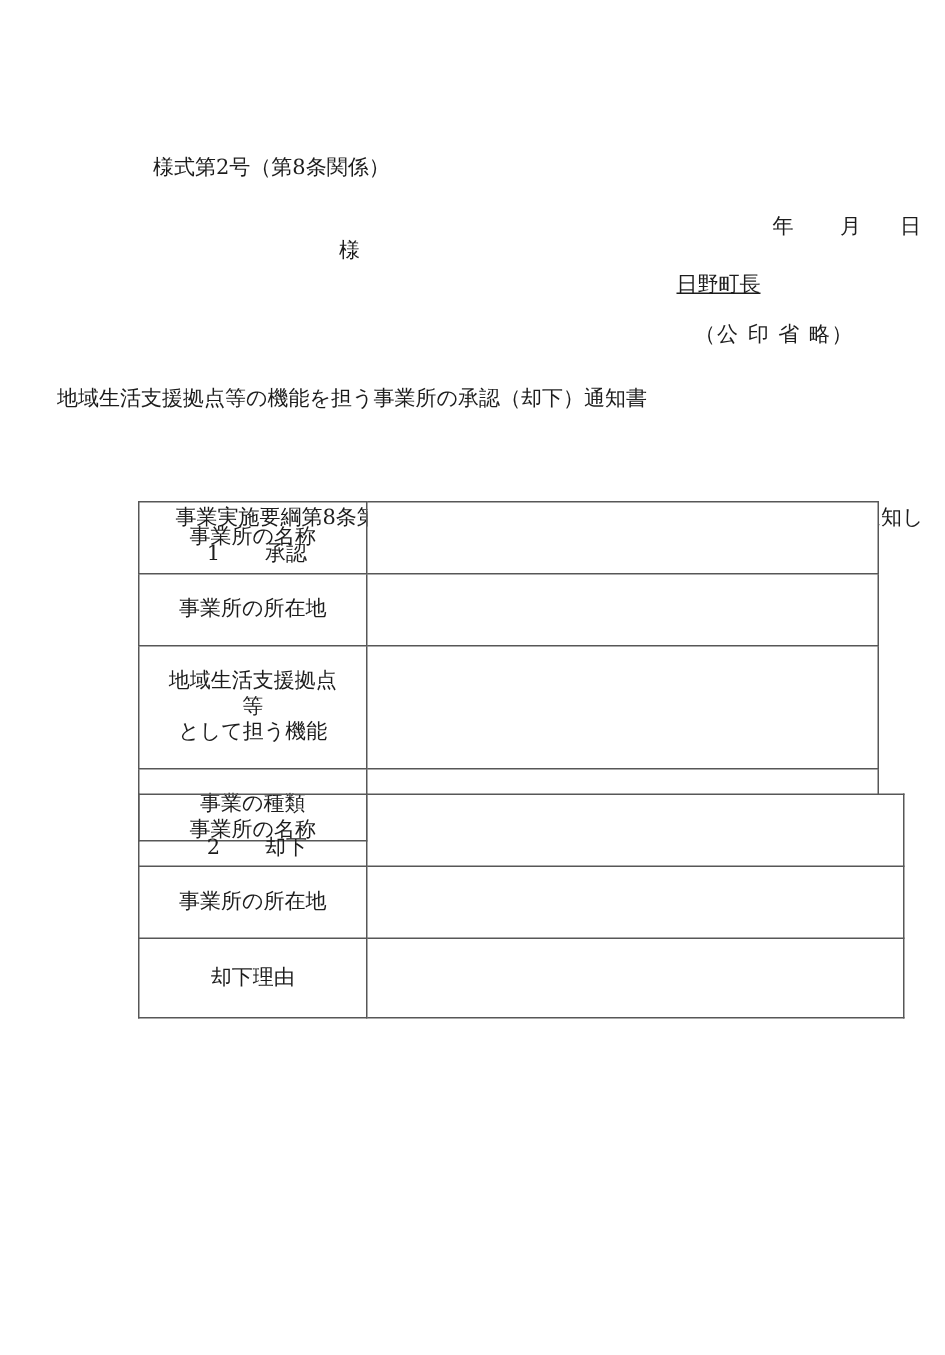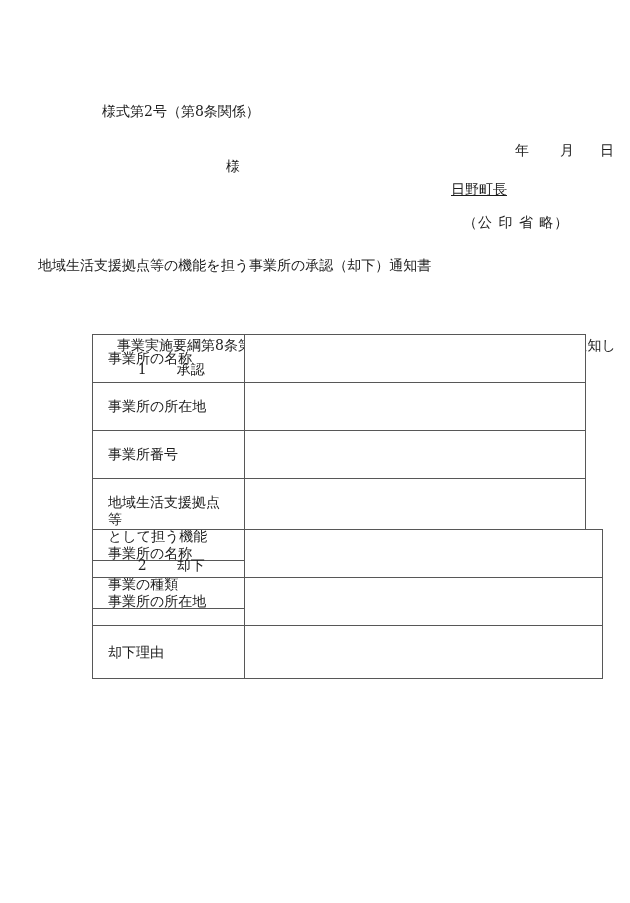--- a/index.html
+++ b/index.html
@@ -42,20 +42,21 @@
     table-layout: fixed;
     border: 1.5px solid #8a8a8a;
   }
   .form-table td {
     border: 1px solid #575757;
     vertical-align: middle;
   }
   .table-1 { left: 62px; top: 304px; width: 494px; }
   .table-2 { left: 62px; top: 499px; width: 511px; }
   .label-cell {
+    text-align: center;
     white-space: pre-line;
     line-height: 17px;
   }
   .value-cell { background: #ffffff; }
 </style>
 </head>
 <body>
 
 <div class="page">
 
@@ -88,24 +89,20 @@
       </colgroup>
     <tbody>
       <tr style="height:30px">
         <td class="label-cell">事業所の名称</td>
         <td class="value-cell"></td>
       </tr>
       <tr style="height:30px">
         <td class="label-cell">事業所の所在地</td>
         <td class="value-cell"></td>
       </tr>
-      <tr style="height:33px">
-        <td class="label-cell">事業所番号</td>
-        <td class="value-cell"></td>
-      </tr>
       <tr style="height:36px">
         <td class="label-cell">地域生活支援拠点等
 として担う機能</td>
         <td class="value-cell"></td>
       </tr>
       <tr style="height:30px">
         <td class="label-cell">事業の種類</td>
         <td class="value-cell"></td>
       </tr>
     </tbody>

